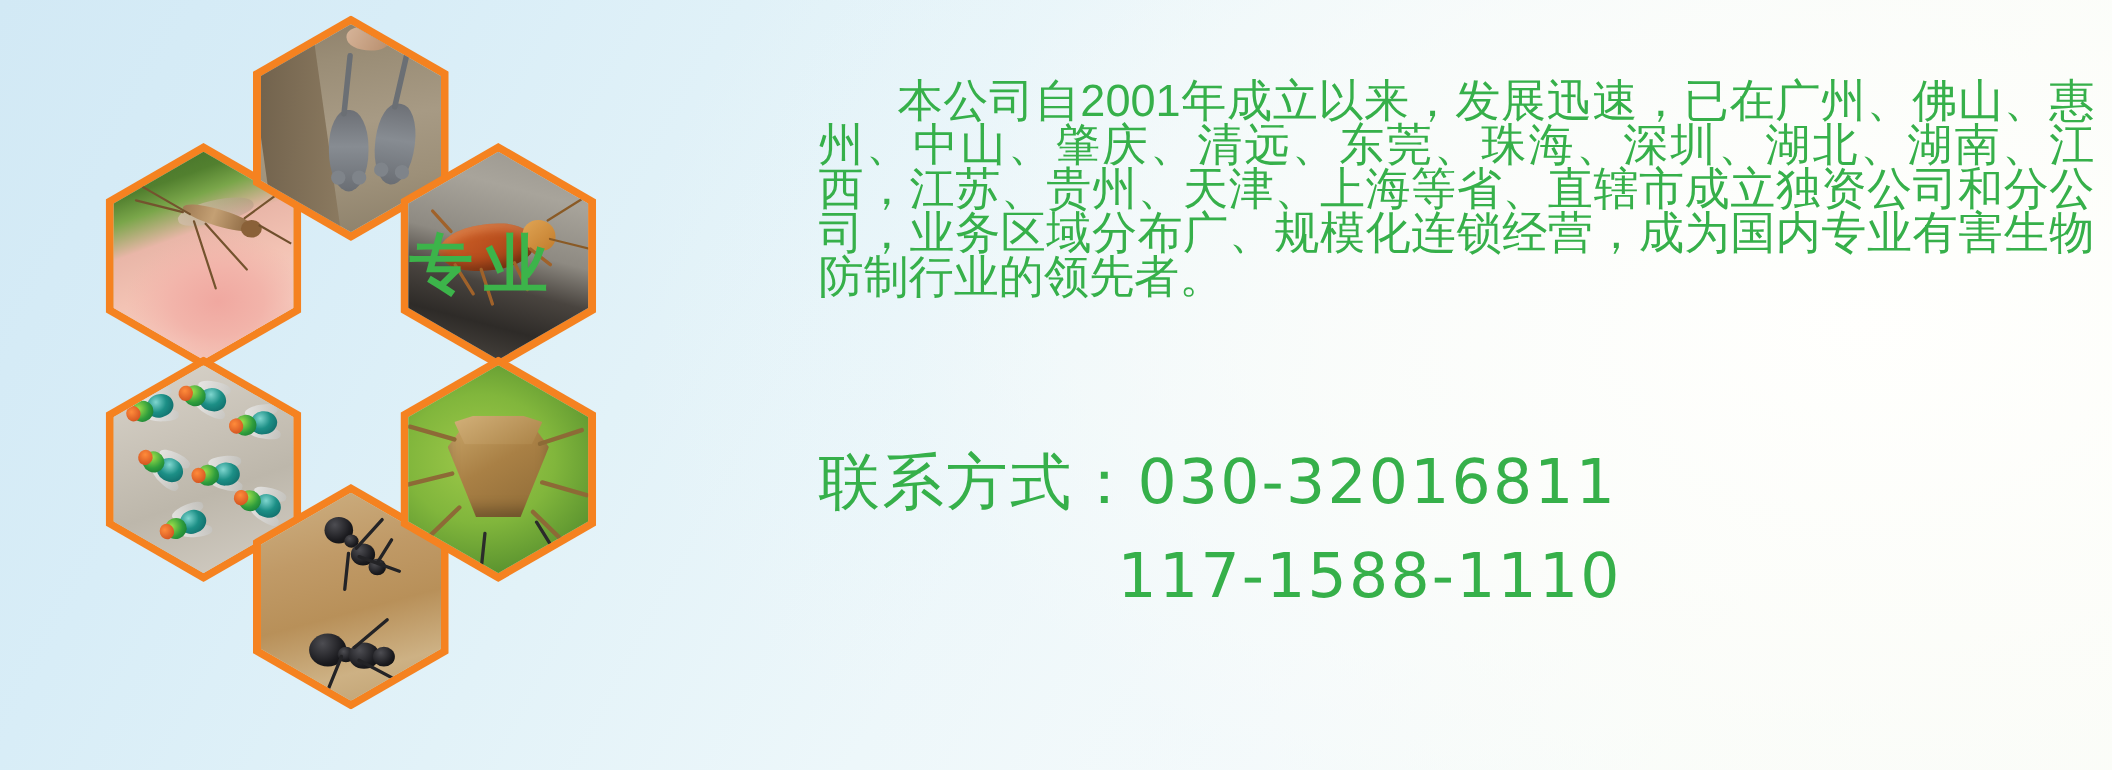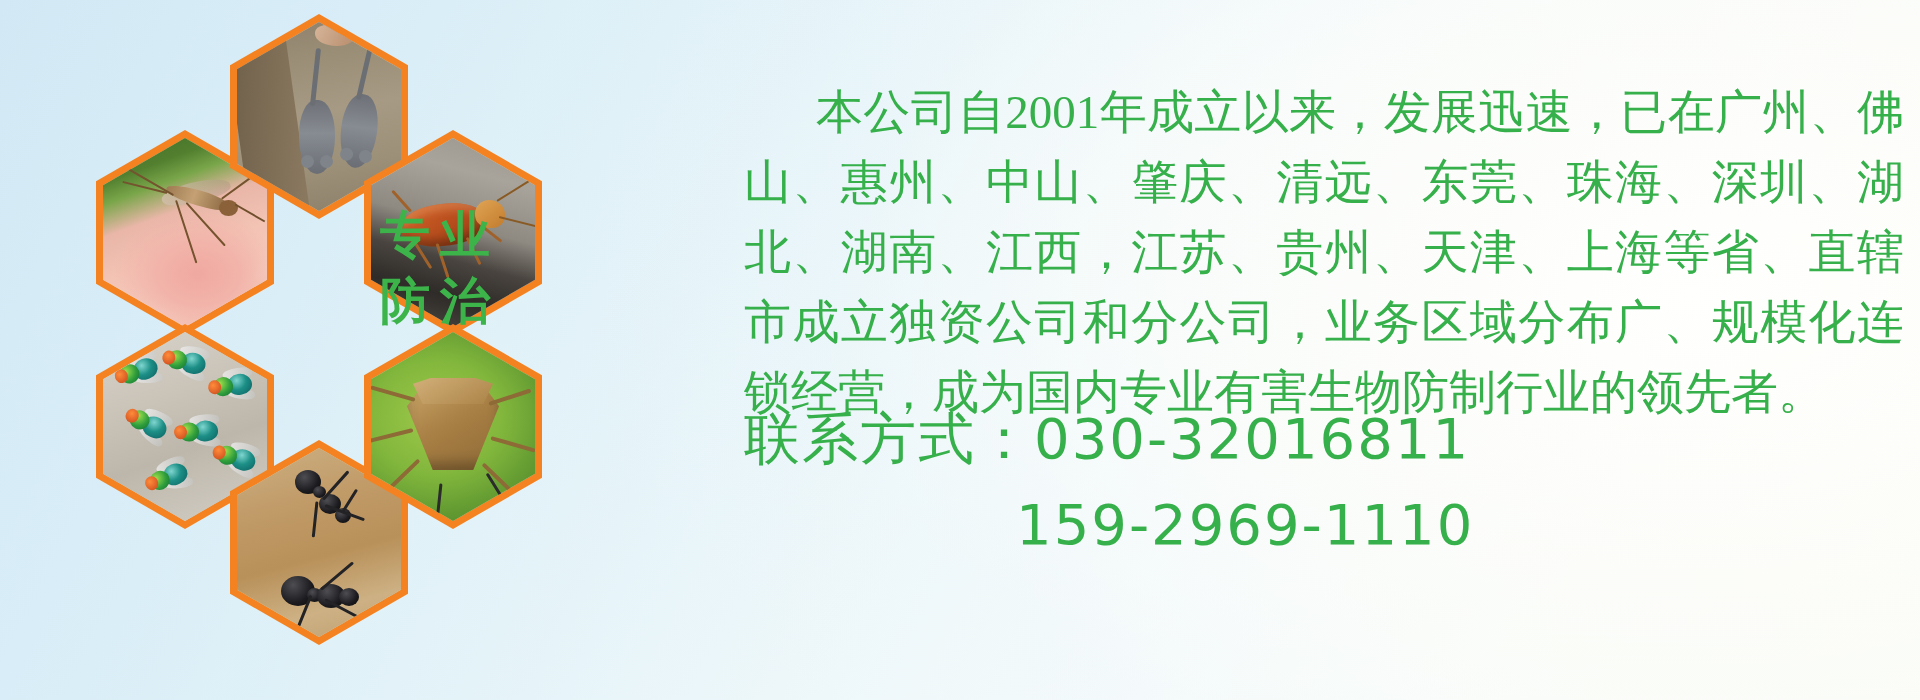--- a/index.html
+++ b/index.html
@@ -105,27 +105,27 @@
     clip-path:polygon(12% 100%,0% 22%,22% 0%,78% 0%,100% 22%,88% 100%);}
   .sb-leg{position:absolute;height:4px;background:#8d6a36;transform-origin:0 50%;border-radius:4px;}
   .sb-ant{position:absolute;height:3px;background:#2b2b2b;transform-origin:0 50%;border-radius:3px;}
 
   
   #slogan{
     position:absolute;left:258px;top:200px;width:172px;text-align:center;
     color:#3cb44a;font-weight:700;letter-spacing:10px;line-height:1.32;
     font-family:"DejaVu Sans","Liberation Sans",sans-serif;
   }
-  #slogan .ln{font-size:50px;display:block;white-space:nowrap;}
+  #slogan .ln{font-size:58px;display:block;white-space:nowrap;}
 
   
   #copy{
     position:absolute;left:744px;top:30px;width:1160px;
-    color:#36b04a;font-size:47px;line-height:70px;font-weight:500;
-    font-family:Liberation Serif, serif;
+    color:#36b04a;font-size:41px;line-height:40px;font-weight:500;
+    font-family:Liberation Sans, sans-serif;
     text-indent:72px;text-align:justify;
   }
   #contact{position:absolute;left:744px;top:396px;width:1160px;color:#36b04a;}
   #contact .l1{font-size:56px;line-height:86px;white-space:nowrap;
     font-family:"DejaVu Sans","Liberation Sans",sans-serif;letter-spacing:2px;}
   #contact .l2{font-size:56px;line-height:86px;white-space:nowrap;padding-left:272px;
     font-family:"DejaVu Sans","Liberation Sans",sans-serif;letter-spacing:2px;}
 </style>
 </head>
 <body>
@@ -278,24 +278,23 @@
           <div class="sb-leg" style="left:120px;top:104px;width:46px;transform:rotate(16deg);"></div>
           <div class="sb-leg" style="left:112px;top:130px;width:42px;transform:rotate(44deg);"></div>
           <div class="sb-ant" style="left:116px;top:140px;width:50px;transform:rotate(58deg);"></div>
           <div class="sb-ant" style="left:70px;top:150px;width:44px;transform:rotate(96deg);"></div>
         </div>
       </div>
     </div>
 
     <div id="slogan">
       <span class="ln">专业</span>
-      <span class="ln">防治</span>
     </div>
   </div>
 
   <p id="copy">本公司自2001年成立以来，发展迅速，已在广州、佛山、惠州、中山、肇庆、清远、东莞、珠海、深圳、湖北、湖南、江西，江苏、贵州、天津、上海等省、直辖市成立独资公司和分公司，业务区域分布广、规模化连锁经营，成为国内专业有害生物防制行业的领先者。</p>
 
   <div id="contact">
     <div class="l1">联系方式：030-32016811</div>
-    <div class="l2">159-2969-1110</div>
+    <div class="l2">117-1588-1110</div>
   </div>
 
 </div>
 
 </body></html>

